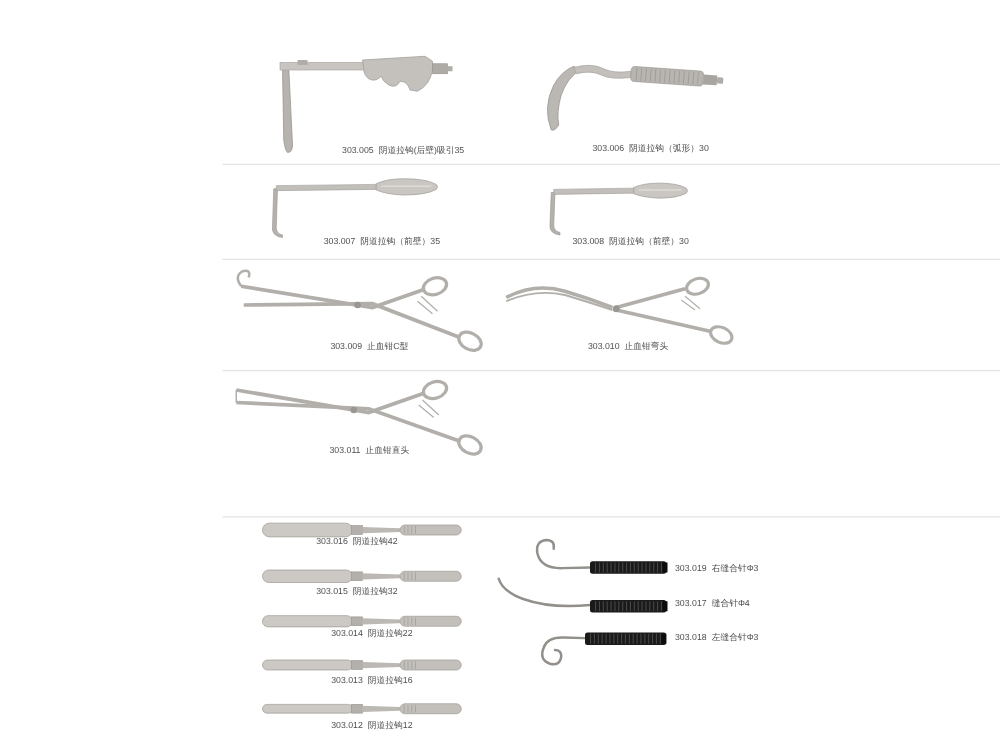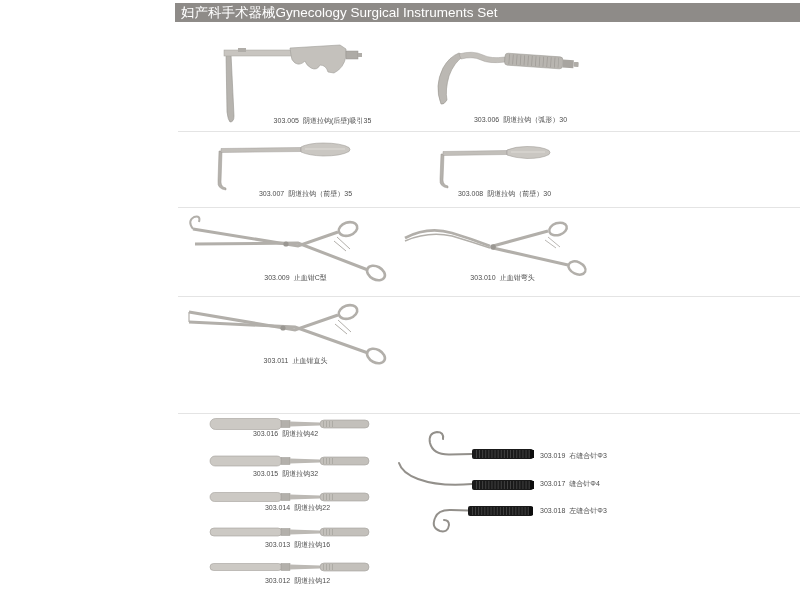--- a/index.html
+++ b/index.html
@@ -12,21 +12,20 @@
   .lbl{position:absolute;font-size:7px;line-height:9px;color:#4d4d4d;white-space:nowrap;}
   .lbl.c{text-align:center;}
   .lbl .code{margin-right:4px;}
   svg{position:absolute;overflow:visible;}
 </style>
 </head>
 <body>
 
 <div class="page">
 
-  <div class="hdr">妇产科手术器械Gynecology Surgical Instruments Set</div>
 
   <div class="rule" style="top:131px"></div>
   <div class="rule" style="top:207px"></div>
   <div class="rule" style="top:296px"></div>
   <div class="rule" style="top:413px"></div>
 
   <svg style="left:220px;top:44px" width="145" height="84" viewBox="0 0 145 84">
     <path d="M6,10 L11,10 L14,72 Q14,78 10,78 Q8,76 7,68 Z" fill="#b7b4af" stroke="#96938e" stroke-width="0.6"></path>
     <rect x="4" y="6" width="70" height="6" fill="#c8c5c0" stroke="#a5a29d" stroke-width="0.5"></rect>
     <rect x="18" y="4" width="8" height="4" fill="#b0ada8"></rect>

